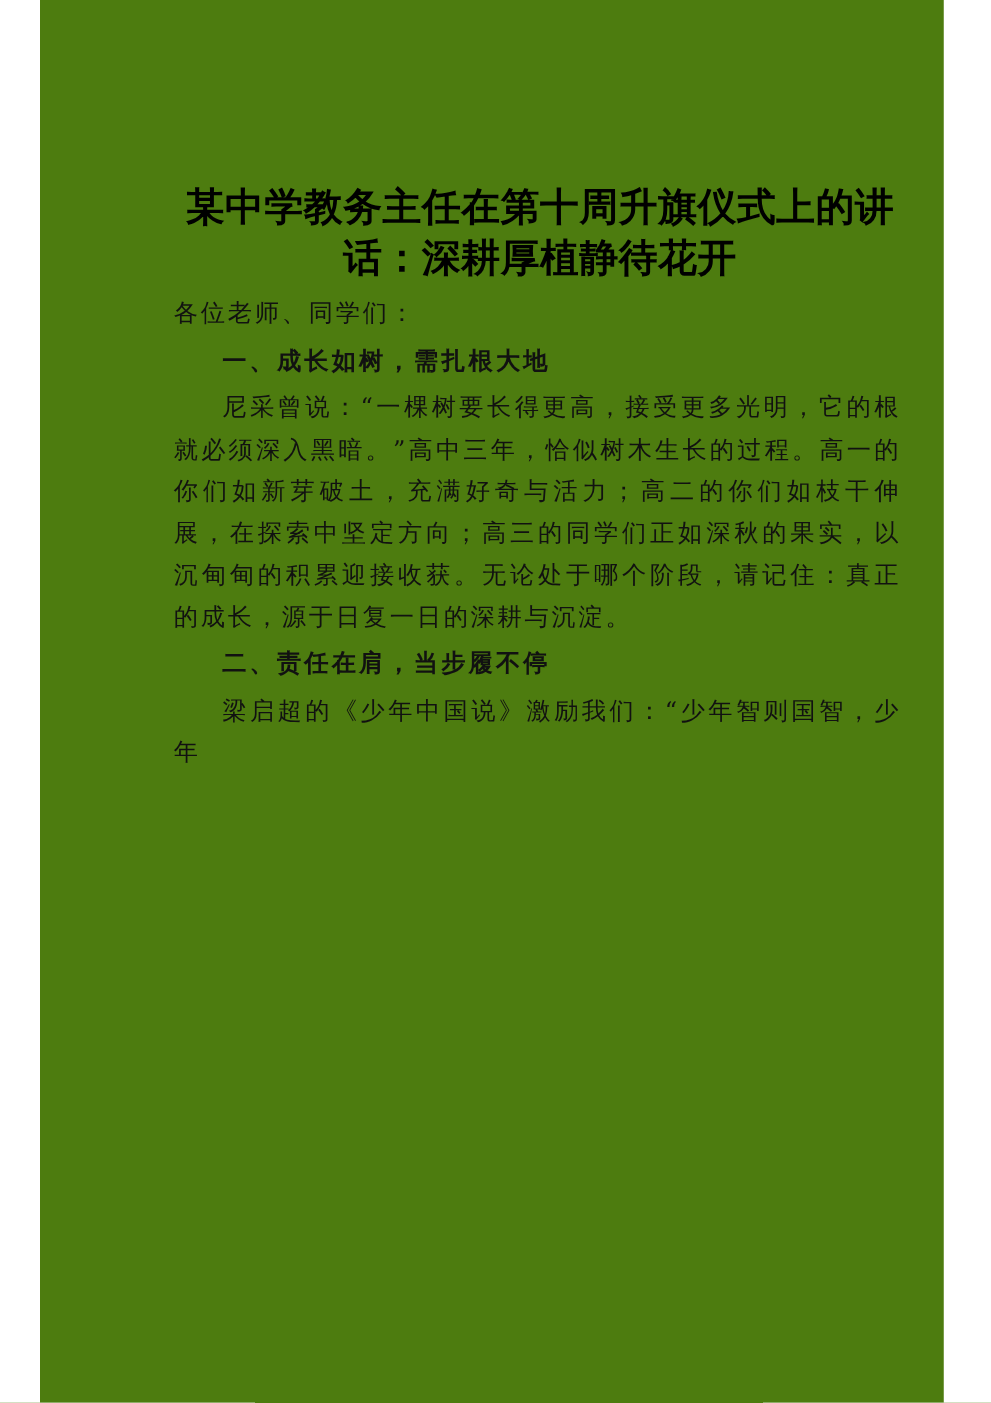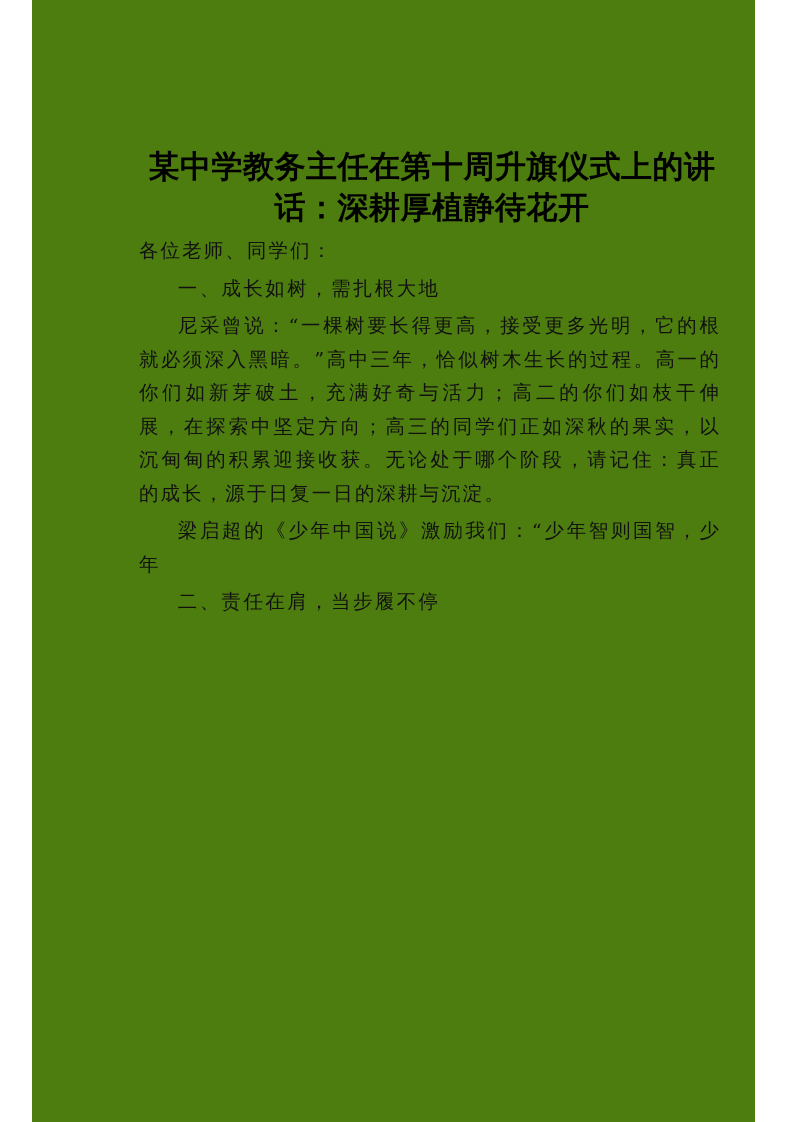--- a/index.html
+++ b/index.html
@@ -14,29 +14,29 @@
     }
     .body {
       position: absolute; left: 107px; top: 234px; width: 582px;
       font-family: "DejaVu Serif", "Liberation Serif", serif;
       font-size: 19.4px; line-height: 33.5px; color: #111;
       text-align: justify; text-justify: inter-character;
       letter-spacing: 2.2px;
     }
     .p { margin: 0 0 4px 0; }
     .indent { text-indent: 2em; }
-    .heading { font-family: "DejaVu Sans", "Liberation Sans", sans-serif; font-weight: normal; text-indent: 2em; letter-spacing: 2.5px; }
+    .heading { font-family: "DejaVu Sans", "Liberation Sans", sans-serif; font-weight: bold; text-indent: 2em; letter-spacing: 2.5px; }
     .salutation { margin-bottom: 4px; }
   </style>
 </head>
 <body>
 
 <div class="page">
   <div class="title">某中学教务主任在第十周升旗仪式上的讲话：深耕厚植静待花开</div>
 
   <div class="body">
     <p class="p salutation">各位老师、同学们：</p>
     <p class="p heading">一、成长如树，需扎根大地</p>
     <p class="p indent">尼采曾说：“一棵树要长得更高，接受更多光明，它的根就必须深入黑暗。”高中三年，恰似树木生长的过程。高一的你们如新芽破土，充满好奇与活力；高二的你们如枝干伸展，在探索中坚定方向；高三的同学们正如深秋的果实，以沉甸甸的积累迎接收获。无论处于哪个阶段，请记住：真正的成长，源于日复一日的深耕与沉淀。</p>
+    <p class="p heading">二、责任在肩，当步履不停</p>
     <p class="p indent">梁启超的《少年中国说》激励我们：“少年智则国智，少年</p>
-    <p class="p heading">二、责任在肩，当步履不停</p>
   </div>
 </div>
 
 </body></html>

